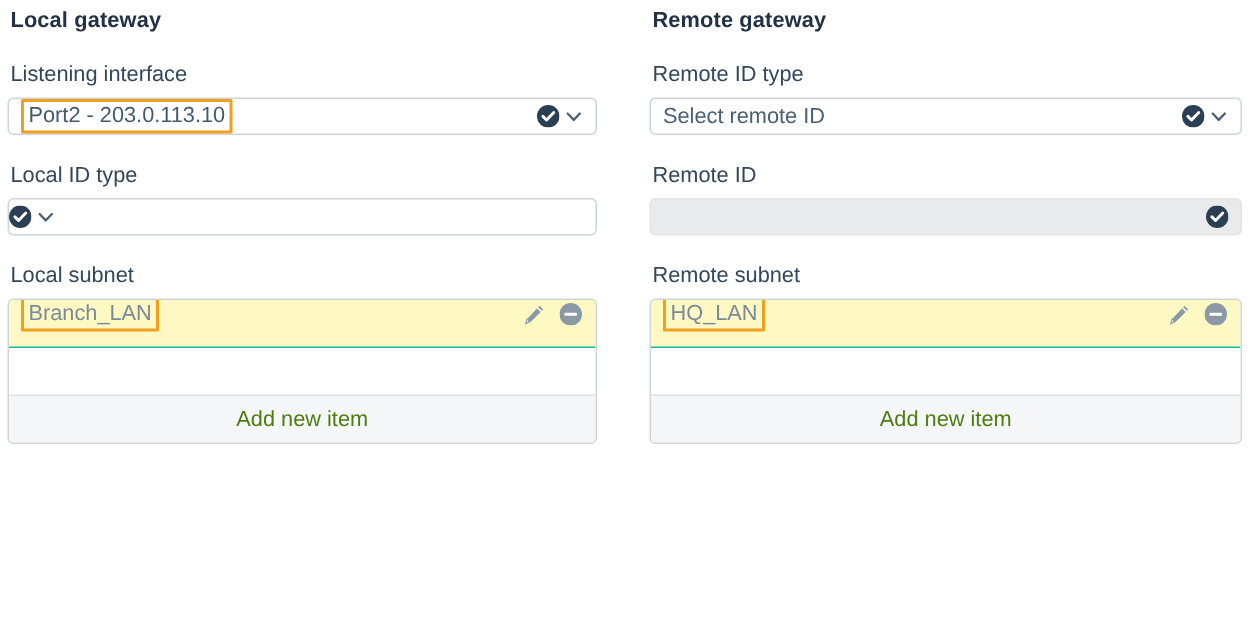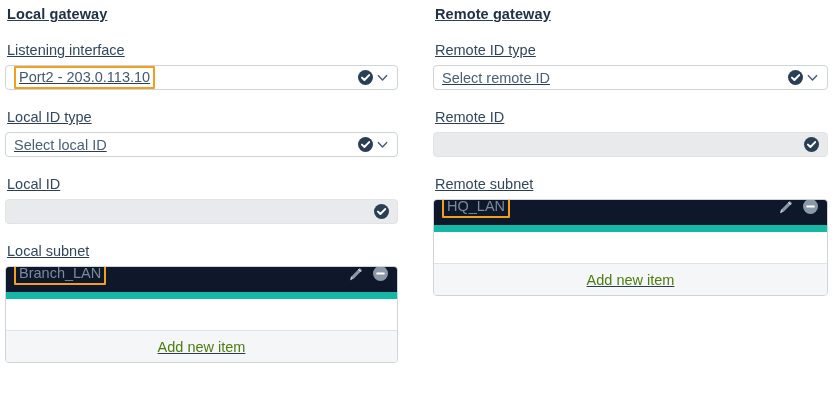--- a/index.html
+++ b/index.html
@@ -16,21 +16,20 @@
     position: relative;
   }
   .columns {
     display: flex;
     width: 834px;
   }
   .col {
     width: 417px;
     box-sizing: border-box;
     padding: 0 19px 0 5px;
-    text-decoration: underline;
   }
   .col.right {
     padding: 0 6px 0 16px;
   }
 
   .section-title {
     font-size: 14.5px;
     font-weight: bold;
     color: #223244;
     margin: 0;
@@ -126,22 +125,22 @@
     border: 1px solid #cfd4da;
     border-radius: 4px;
     background: #ffffff;
     overflow: hidden;
   }
   .list-row {
     height: 32px;
     display: flex;
     align-items: center;
     padding: 0 9px 12px 8px;
-    background: #0f172a;
-    border-bottom: 7px solid #14b8a6;
+    background: #fef9c3;
+    border-bottom: 1px solid #14b8a6;
     box-sizing: border-box;
   }
   .list-row .row-label {
     flex: 1;
     min-width: 0;
   }
   .list-row .row-actions {
     display: flex;
     align-items: center;
     gap: 9px;
@@ -199,55 +198,36 @@
               <path d="M2.6 5 L7 9.6 L11.4 5" fill="none" stroke="#4a6076" stroke-width="1.6" stroke-linecap="round" stroke-linejoin="round"></path>
             </svg>
           </span>
         </div>
       </div>
     </div>
 
     <div class="field">
       <div class="field-label">Local ID type</div>
       <div class="control">
-        <div class="value-wrap">
-          <span class="value-text placeholder">Select local ID</span>
-        </div>
         <div class="adornments">
           <span>
             <svg class="icon-check" viewBox="0 0 16 16">
               <circle cx="8" cy="8" r="8" fill="#2b3f54"></circle>
               <path d="M4.2 8.1 L6.8 10.7 L11.9 5.4" fill="none" stroke="#ffffff" stroke-width="2.1" stroke-linecap="round" stroke-linejoin="round"></path>
             </svg>
           </span>
           <span>
             <svg class="icon-chevron" viewBox="0 0 14 14">
               <path d="M2.6 5 L7 9.6 L11.4 5" fill="none" stroke="#4a6076" stroke-width="1.6" stroke-linecap="round" stroke-linejoin="round"></path>
             </svg>
           </span>
         </div>
       </div>
     </div>
 
-    <div class="field">
-      <div class="field-label">Local ID</div>
-      <div class="control disabled">
-        <div class="value-wrap">
-          <span class="value-text"></span>
-        </div>
-        <div class="adornments">
-          <span>
-            <svg class="icon-check" viewBox="0 0 16 16">
-              <circle cx="8" cy="8" r="8" fill="#2b3f54"></circle>
-              <path d="M4.2 8.1 L6.8 10.7 L11.9 5.4" fill="none" stroke="#ffffff" stroke-width="2.1" stroke-linecap="round" stroke-linejoin="round"></path>
-            </svg>
-          </span>
-        </div>
-      </div>
-    </div>
 
     <div class="field">
       <div class="field-label">Local subnet</div>
       <div class="list-box">
         <div class="list-row">
           <div class="row-label">
             <span class="item-text hl">Branch_LAN</span>
           </div>
           <div class="row-actions">
             <span>

